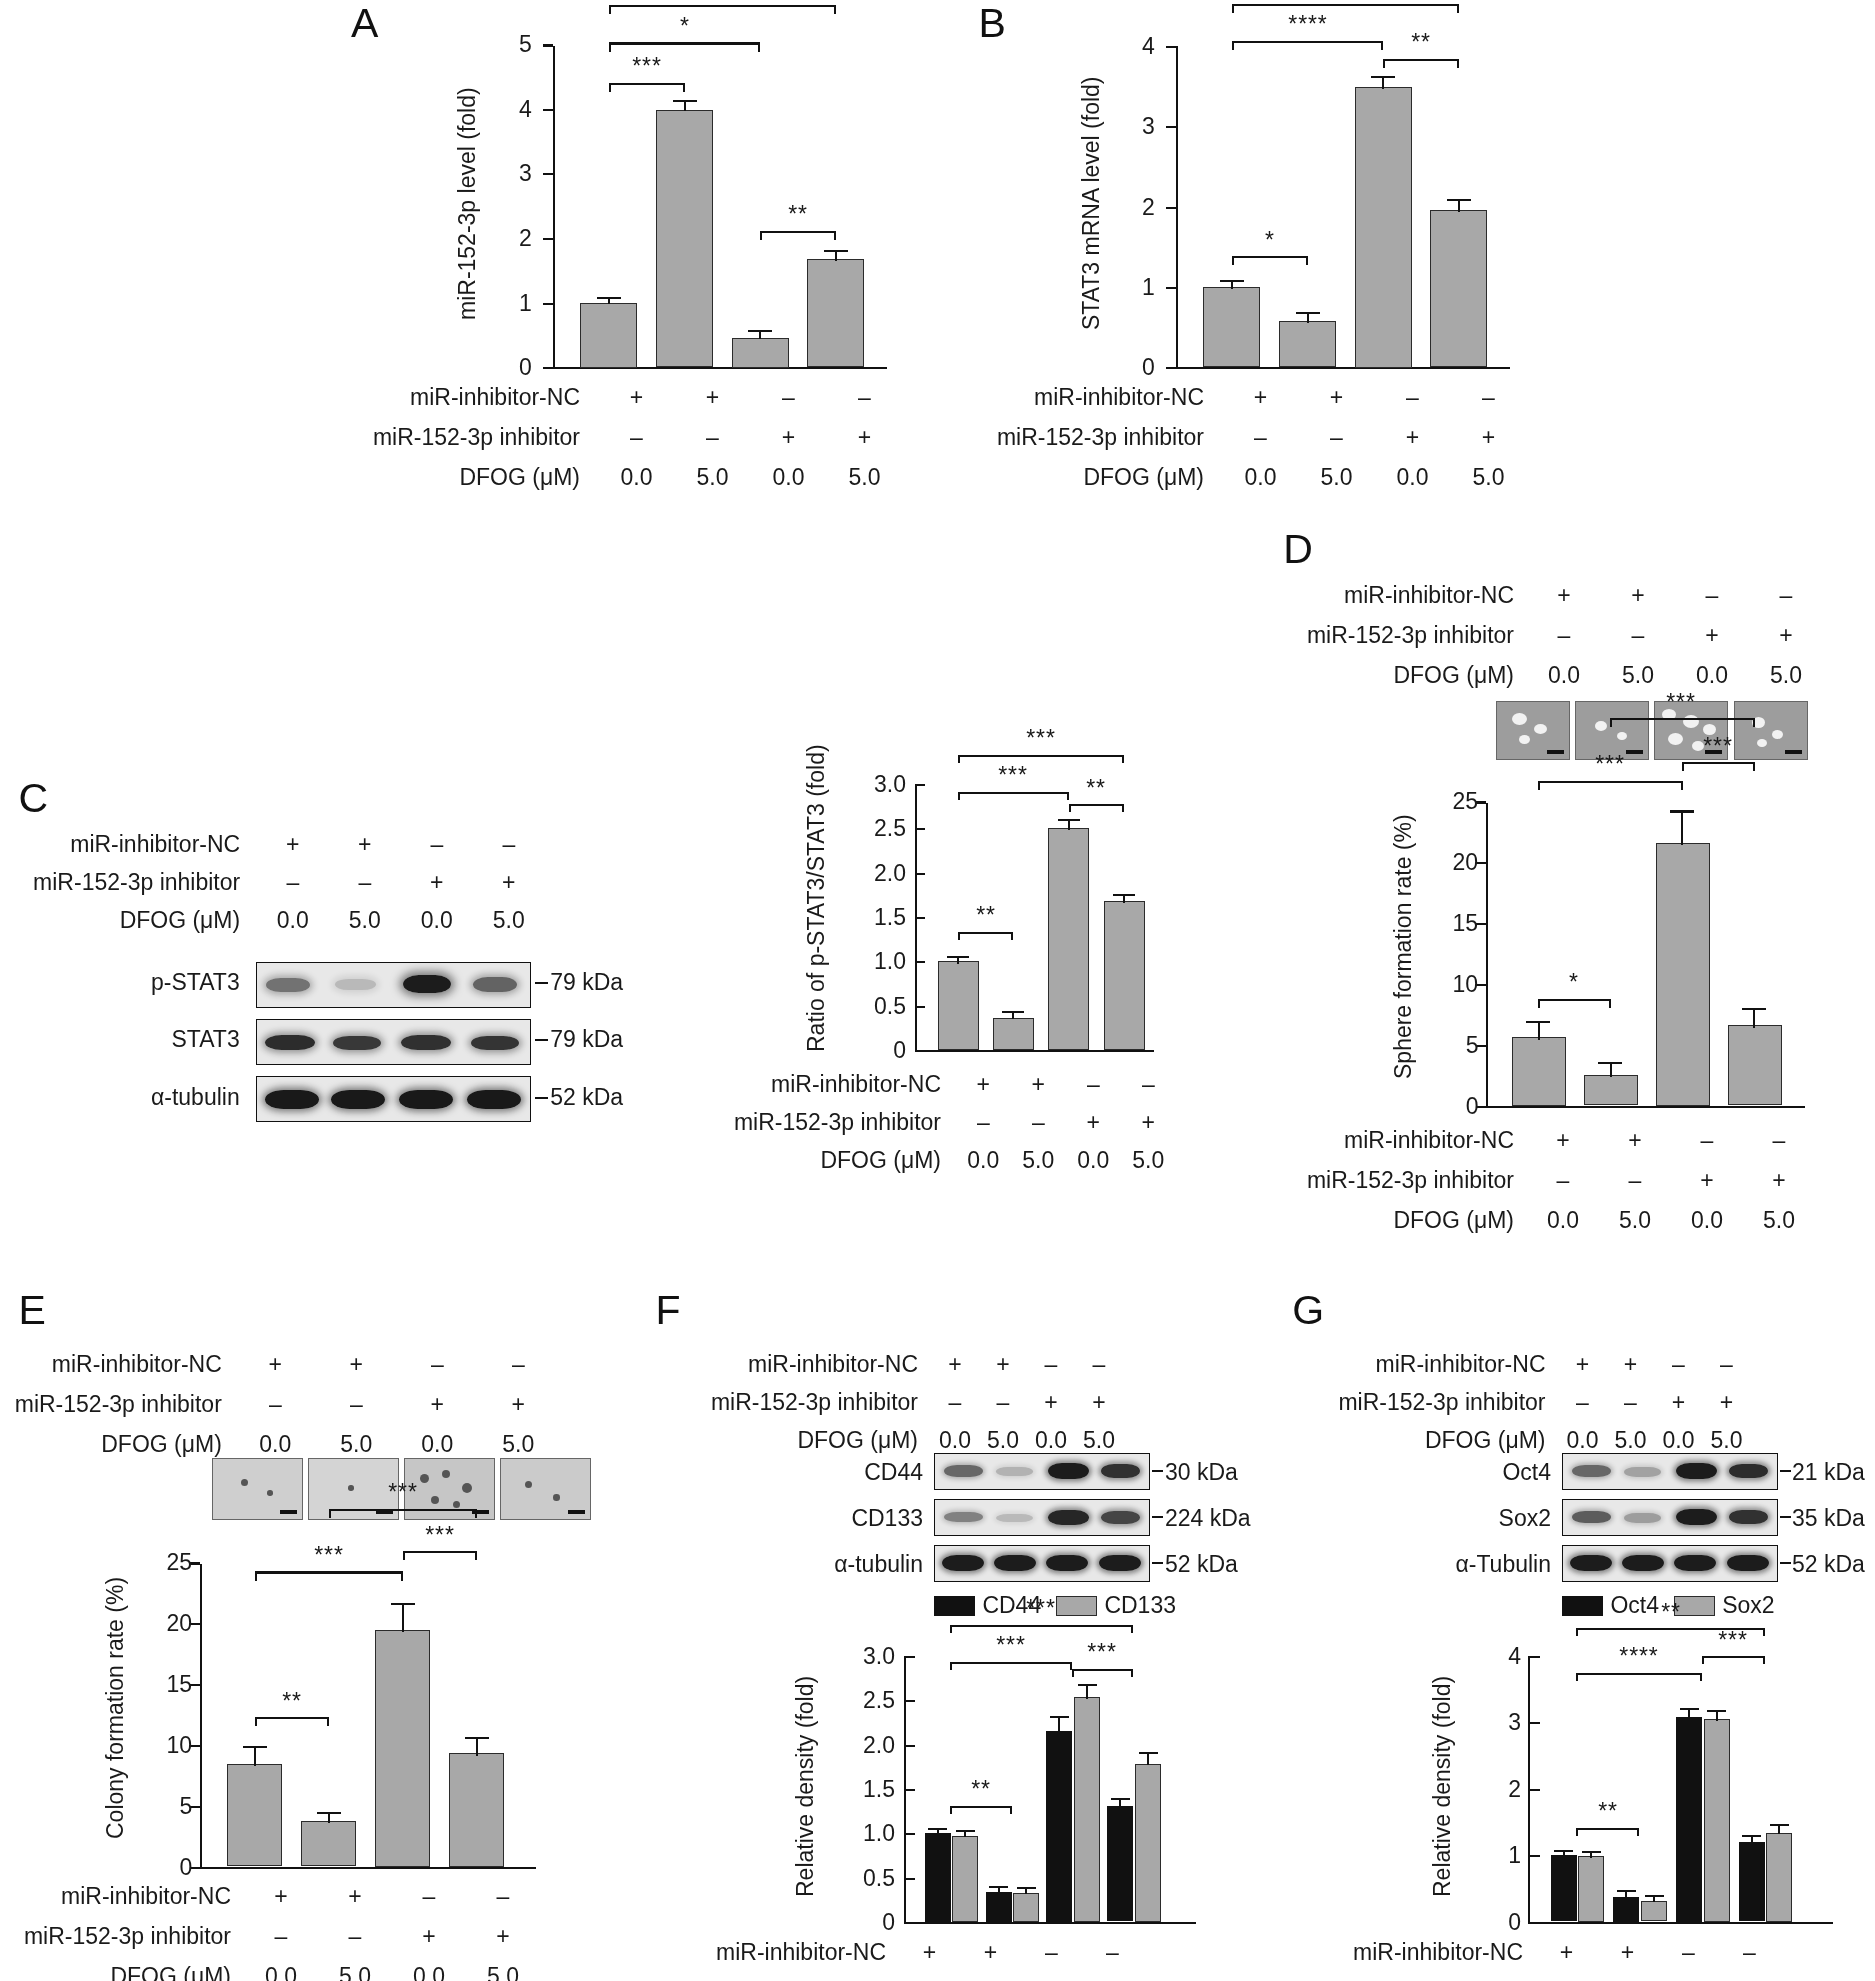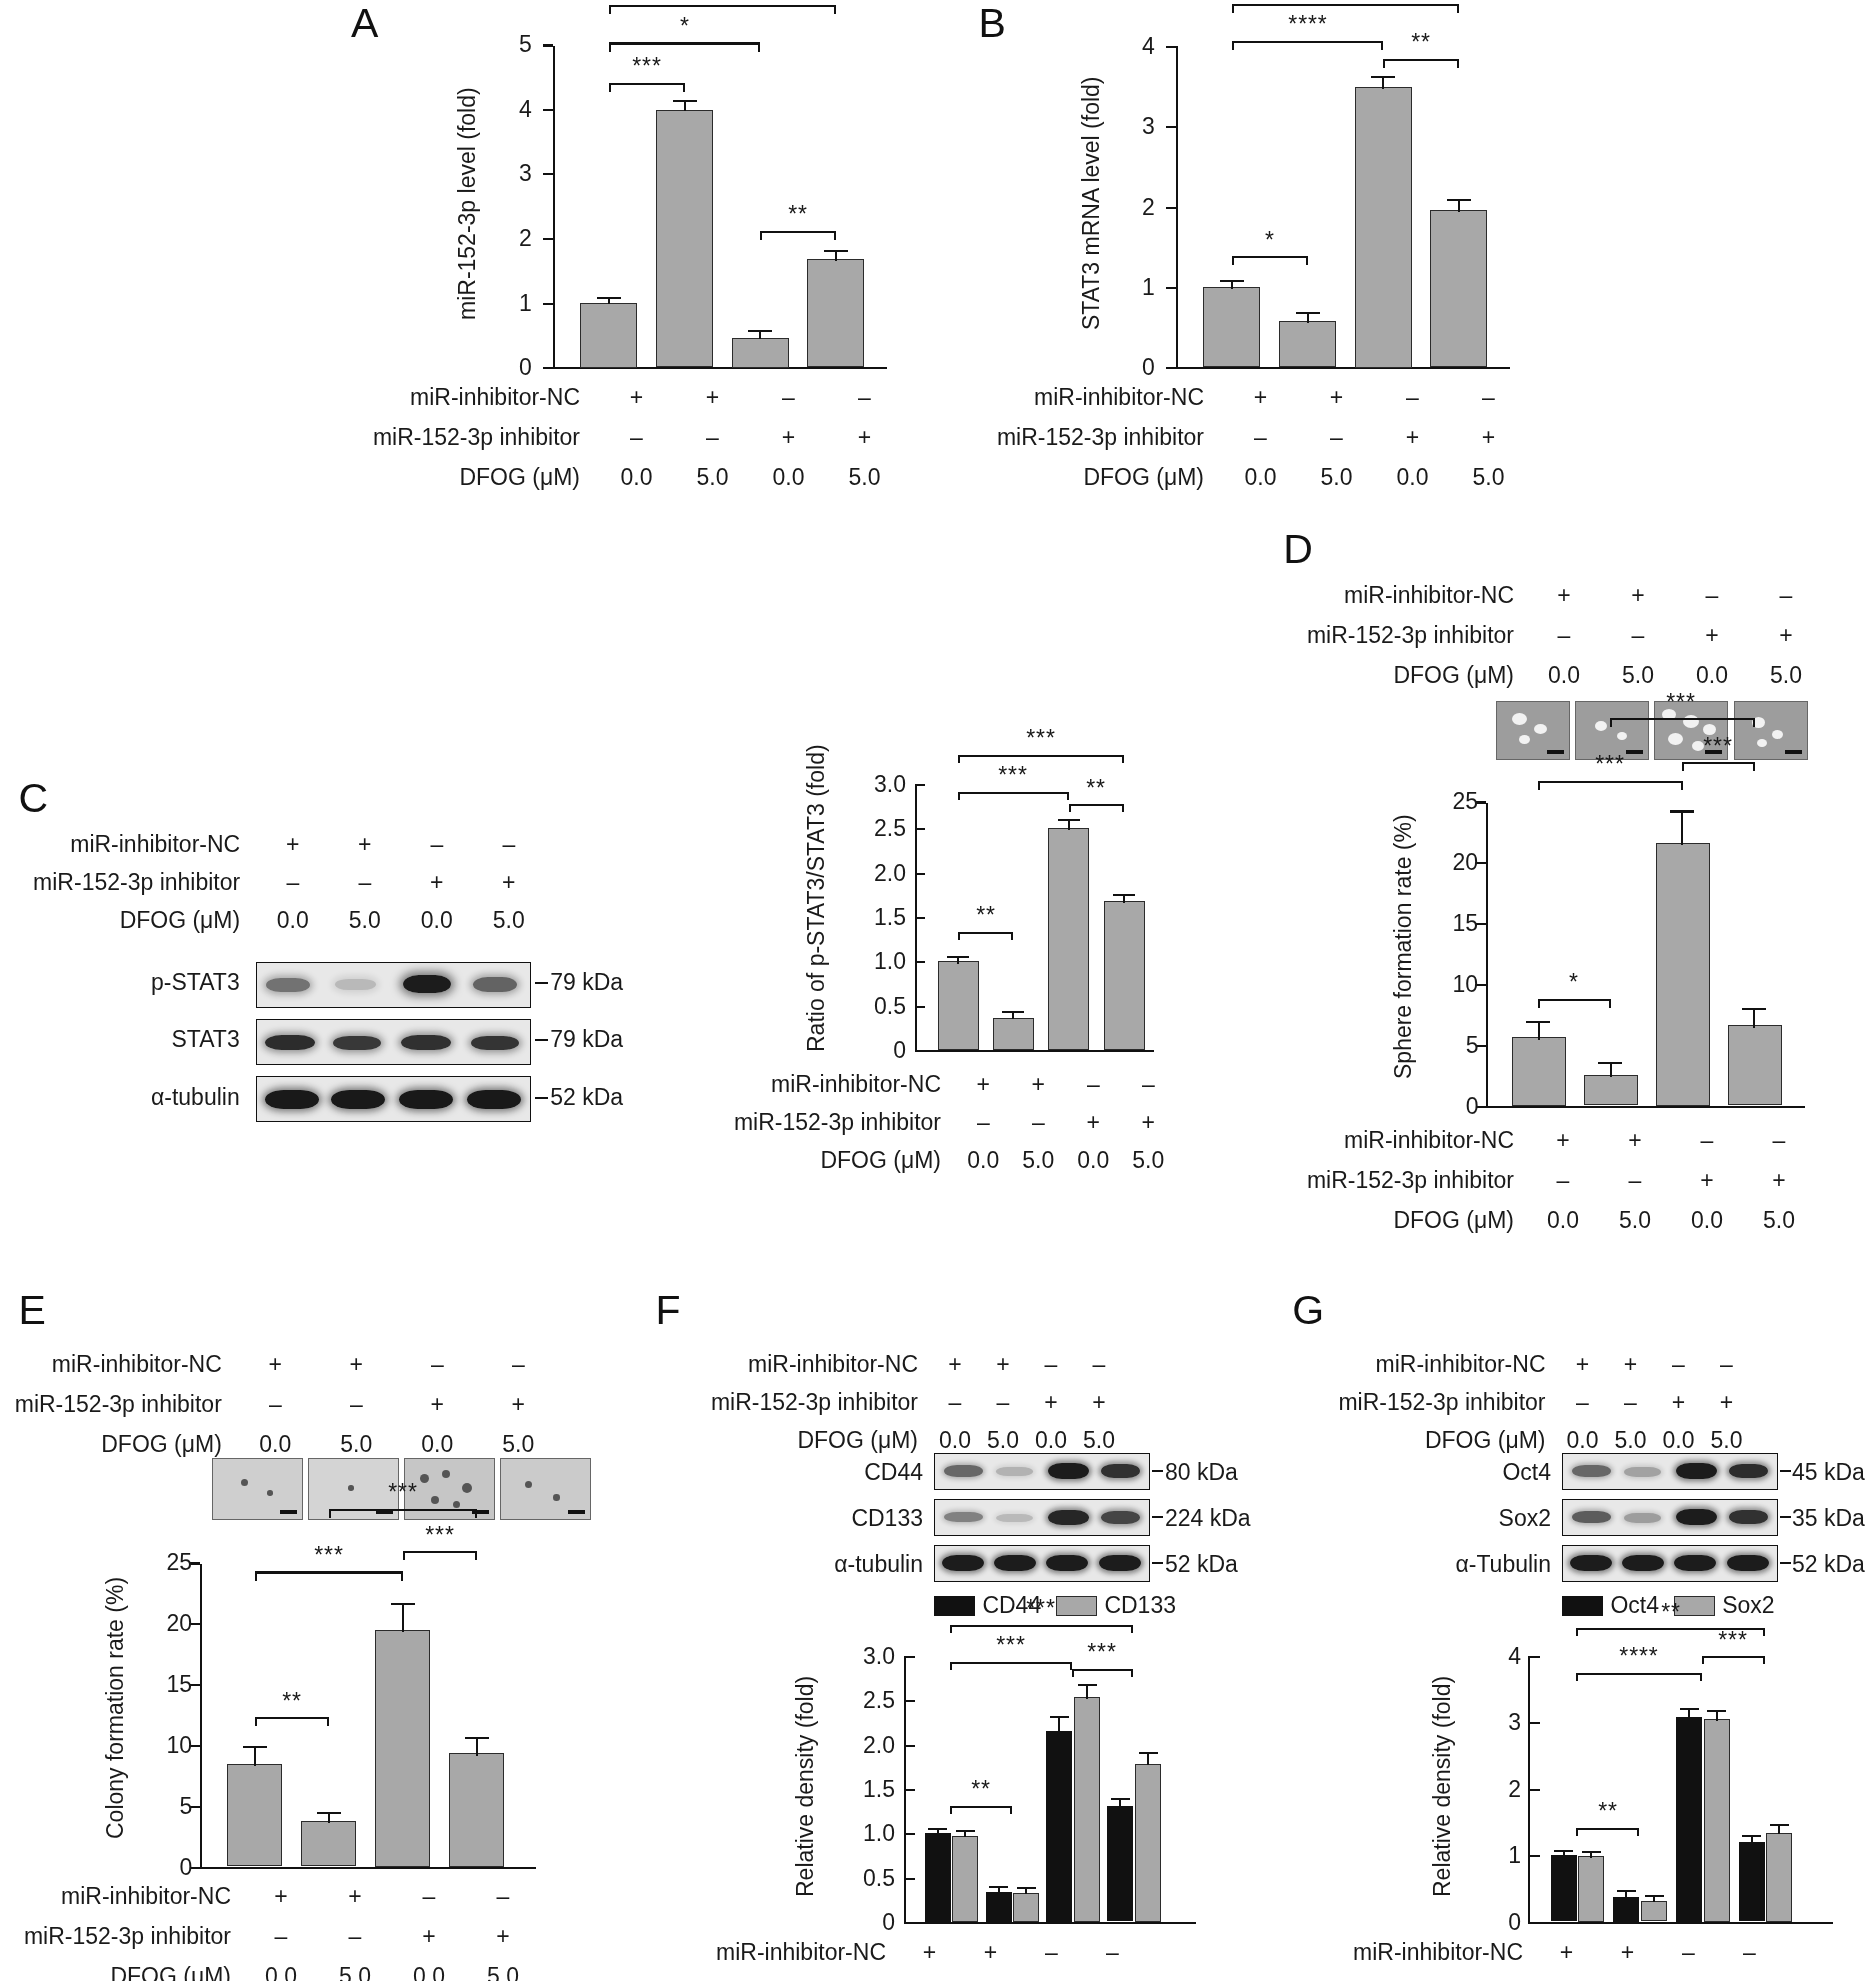--- a/index.html
+++ b/index.html
@@ -638,21 +638,21 @@
   </div>
 
   <div class="blot-wrap" style="left:0px;top:166px;width:591px;height:138px;">
     <div class="blot-name" style="left:92px;top:5.5px;width:194px;">CD44</div>
     <div class="blot-box" style="left:297px;top:0px;width:214px;height:35px;">
       <div class="band" style="left:9.2px;top:11px;width:39px;height:12px;background:rgba(17,17,17,0.6);box-shadow:0 0 5.5px 1.8px rgba(17,17,17,0.3);"></div>
       <div class="band" style="left:61px;top:13px;width:37px;height:9.2px;background:rgba(17,17,17,0.25);box-shadow:0 0 5.5px 1.8px rgba(17,17,17,0.12);"></div>
       <div class="band" style="left:113px;top:9.2px;width:41px;height:15.7px;background:rgba(17,17,17,0.95);box-shadow:0 0 5.5px 2.8px rgba(17,17,17,0.45);"></div>
       <div class="band" style="left:166px;top:10px;width:39px;height:14px;background:rgba(17,17,17,0.85);box-shadow:0 0 5.5px 2.8px rgba(17,17,17,0.4);"></div>
     </div>
-    <div class="blot-kda" style="left:528px;top:5.5px;">80 kDa</div>
+    <div class="blot-kda" style="left:528px;top:5.5px;">30 kDa</div>
     <div class="siglineH" style="left:515px;top:16.6px;width:11px;"></div>
 
     <div class="blot-name" style="left:92px;top:52px;width:194px;">CD133</div>
     <div class="blot-box" style="left:297px;top:46px;width:214px;height:35px;">
       <div class="band" style="left:9.2px;top:12px;width:39px;height:10px;background:rgba(17,17,17,0.48);box-shadow:0 0 5.5px 1.8px rgba(17,17,17,0.24);"></div>
       <div class="band" style="left:61px;top:14px;width:37px;height:8.3px;background:rgba(17,17,17,0.22);box-shadow:0 0 5.5px 1.8px rgba(17,17,17,0.1);"></div>
       <div class="band" style="left:113px;top:10px;width:41px;height:14.8px;background:rgba(17,17,17,0.9);box-shadow:0 0 5.5px 2.8px rgba(17,17,17,0.42);"></div>
       <div class="band" style="left:166px;top:11px;width:39px;height:13px;background:rgba(17,17,17,0.76);box-shadow:0 0 5.5px 2.8px rgba(17,17,17,0.36);"></div>
     </div>
     <div class="blot-kda" style="left:528px;top:52px;">224 kDa</div>
@@ -796,21 +796,21 @@
   </div>
 
   <div class="blot-wrap" style="left:0px;top:166px;width:591px;height:138px;">
     <div class="blot-name" style="left:74px;top:5.5px;width:194px;">Oct4</div>
     <div class="blot-box" style="left:279px;top:0px;width:214px;height:35px;">
       <div class="band" style="left:9.2px;top:11px;width:39px;height:12px;background:rgba(17,17,17,0.6);box-shadow:0 0 5.5px 1.8px rgba(17,17,17,0.3);"></div>
       <div class="band" style="left:61px;top:13px;width:37px;height:10px;background:rgba(17,17,17,0.32);box-shadow:0 0 5.5px 1.8px rgba(17,17,17,0.16);"></div>
       <div class="band" style="left:113px;top:9.2px;width:41px;height:15.7px;background:rgba(17,17,17,0.95);box-shadow:0 0 5.5px 2.8px rgba(17,17,17,0.45);"></div>
       <div class="band" style="left:166px;top:10px;width:39px;height:14px;background:rgba(17,17,17,0.88);box-shadow:0 0 5.5px 2.8px rgba(17,17,17,0.42);"></div>
     </div>
-    <div class="blot-kda" style="left:509px;top:5.5px;">45 kDa</div>
+    <div class="blot-kda" style="left:509px;top:5.5px;">21 kDa</div>
     <div class="siglineH" style="left:497px;top:16.6px;width:11px;"></div>
 
     <div class="blot-name" style="left:74px;top:52px;width:194px;">Sox2</div>
     <div class="blot-box" style="left:279px;top:46px;width:214px;height:35px;">
       <div class="band" style="left:9.2px;top:11px;width:39px;height:12px;background:rgba(17,17,17,0.65);box-shadow:0 0 5.5px 1.8px rgba(17,17,17,0.3);"></div>
       <div class="band" style="left:61px;top:13px;width:37px;height:10px;background:rgba(17,17,17,0.35);box-shadow:0 0 5.5px 1.8px rgba(17,17,17,0.18);"></div>
       <div class="band" style="left:113px;top:9.2px;width:41px;height:15.7px;background:rgba(17,17,17,0.95);box-shadow:0 0 5.5px 2.8px rgba(17,17,17,0.45);"></div>
       <div class="band" style="left:166px;top:10px;width:39px;height:14px;background:rgba(17,17,17,0.85);box-shadow:0 0 5.5px 2.8px rgba(17,17,17,0.4);"></div>
     </div>
     <div class="blot-kda" style="left:509px;top:52px;">35 kDa</div>

